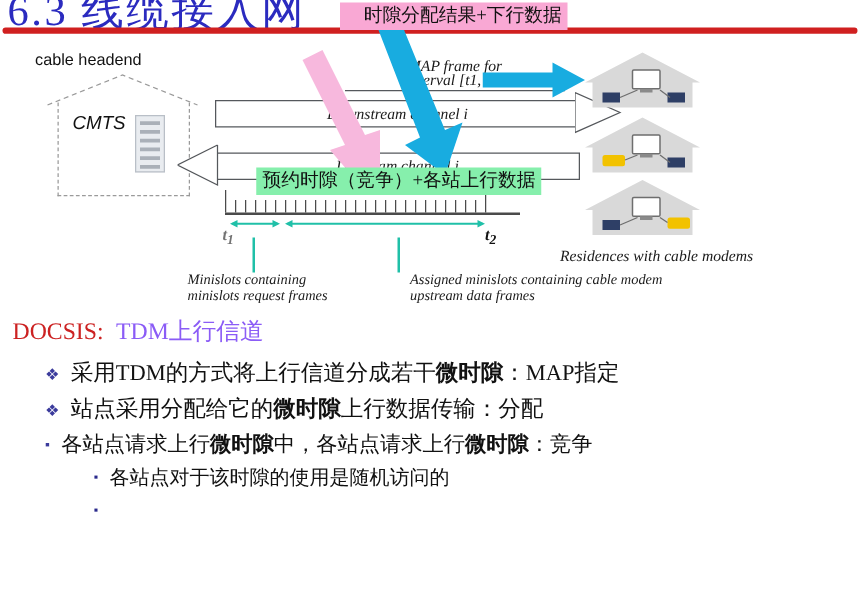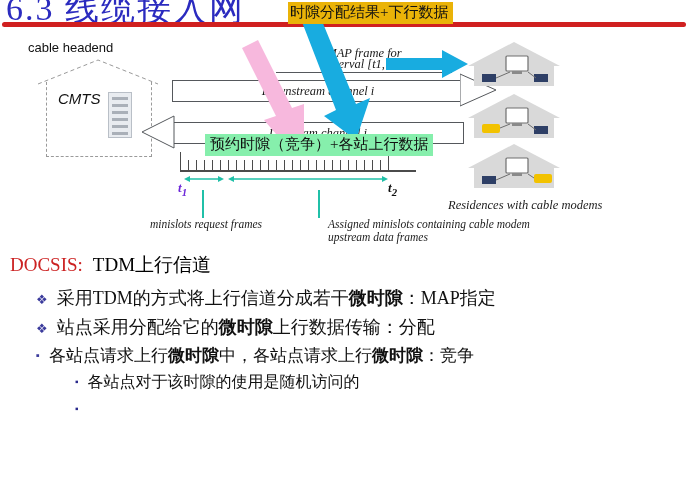--- a/index.html
+++ b/index.html
@@ -59,37 +59,37 @@
     position:absolute;left:142px;top:84px;
   }
 
   
   #arrow-pink{position:absolute;left:222px;top:-30px;}
   #arrow-cyan{position:absolute;left:276px;top:-30px;}
   #arrow-cyan-h{position:absolute;left:386px;top:18px;}
 
   
   #callout-yellow{
-    position:absolute;left:272px;top:-28px;background:#eab308;
-    font-family:"Liberation Serif","DejaVu Serif",serif;
-    font-size:15px;color:#111;padding:1px 5px 2px 2px;white-space:nowrap;z-index:6;margin-left:16px;
+    position:absolute;left:272px;top:-28px;background:#f9a8d4;
+    font-family:"Liberation Serif","DejaVu Serif",serif;
+    font-size:15px;color:#111;padding:1px 5px 2px 19px;white-space:nowrap;z-index:6;
   }
   #callout-green{
     position:absolute;left:205px;top:104px;background:#86efac;
     font-family:"Liberation Serif","DejaVu Serif",serif;
     font-size:15px;color:#111;padding:1px 5px 2px 5px;white-space:nowrap;z-index:6;
   }
 
   
   #timeline{position:absolute;left:180px;top:118px;width:240px;height:40px;}
   #tl-axis{position:absolute;left:0;top:22px;width:236px;height:2px;background:#4b4b4b;}
   .tick{position:absolute;top:12px;width:1px;height:10px;background:#4b4b4b;}
   .tick.tall{top:4px;height:18px;}
   #t1{position:absolute;left:-2px;top:32px;font-family:"Liberation Serif",serif;
-      font-style:italic;font-weight:bold;font-size:13px;color:#6d28d9;}
+      font-style:italic;font-weight:bold;font-size:13px;color:#737373;}
   #t2{position:absolute;left:208px;top:32px;font-family:"Liberation Serif",serif;
       font-style:italic;font-weight:bold;font-size:13px;color:#111;}
   
   .leader{position:absolute;width:2px;background:#20c0a8;}
 
   .cap{
     position:absolute;font-family:"Liberation Serif","DejaVu Serif",serif;
     font-style:italic;font-size:11.5px;color:#1a1a1a;line-height:13px;
   }
   #cap-left{left:150px;top:188px;}
@@ -109,21 +109,21 @@
 
   
   #body-text{
     position:absolute;left:0;top:252px;width:690px;
     font-family:"Liberation Serif","DejaVu Serif",serif;color:#111;
   }
   #docsis-line{
     position:absolute;left:10px;top:0px;font-size:19px;white-space:nowrap;
   }
   #docsis-key{color:#cc2222;font-family:"Liberation Serif",serif;letter-spacing:0px;}
-  #docsis-val{color:#000000;margin-left:10px;}
+  #docsis-val{color:#8b5cf6;margin-left:10px;}
 
   .b1{position:absolute;font-size:18px;white-space:nowrap;}
   .b1 .mk{color:#3b3b9c;font-size:13px;margin-right:9px;}
   .b2{position:absolute;font-size:17px;white-space:nowrap;}
   .b2 .mk{color:#3b3b9c;font-size:11px;margin-right:9px;vertical-align:2px;}
   .b3{position:absolute;font-size:16px;white-space:nowrap;}
   .b3 .mk{color:#2a2a8c;font-size:10px;margin-right:9px;vertical-align:2px;}
   b{font-weight:bold;}
   .ind{display:inline-block;}
 </style>
@@ -248,20 +248,21 @@
     </svg>
 
     <div id="t1"><span>t</span><sub>1</sub></div>
     <div id="t2"><span>t</span><sub>2</sub></div>
   </div>
 
   <div class="leader" style="left:202px;top:160px;height:28px;"></div>
   <div class="leader" style="left:318px;top:160px;height:28px;"></div>
 
   <div class="cap" id="cap-left">
+    <div>Minislots containing</div>
     <div>minislots request frames</div>
   </div>
   <div class="cap" id="cap-right">
     <div>Assigned minislots containing cable modem</div>
     <div>upstream data frames</div>
   </div>
 
   <div id="lbl-residences">Residences with cable modems</div>
 
   <div id="callout-yellow">时隙分配结果+下行数据</div>

